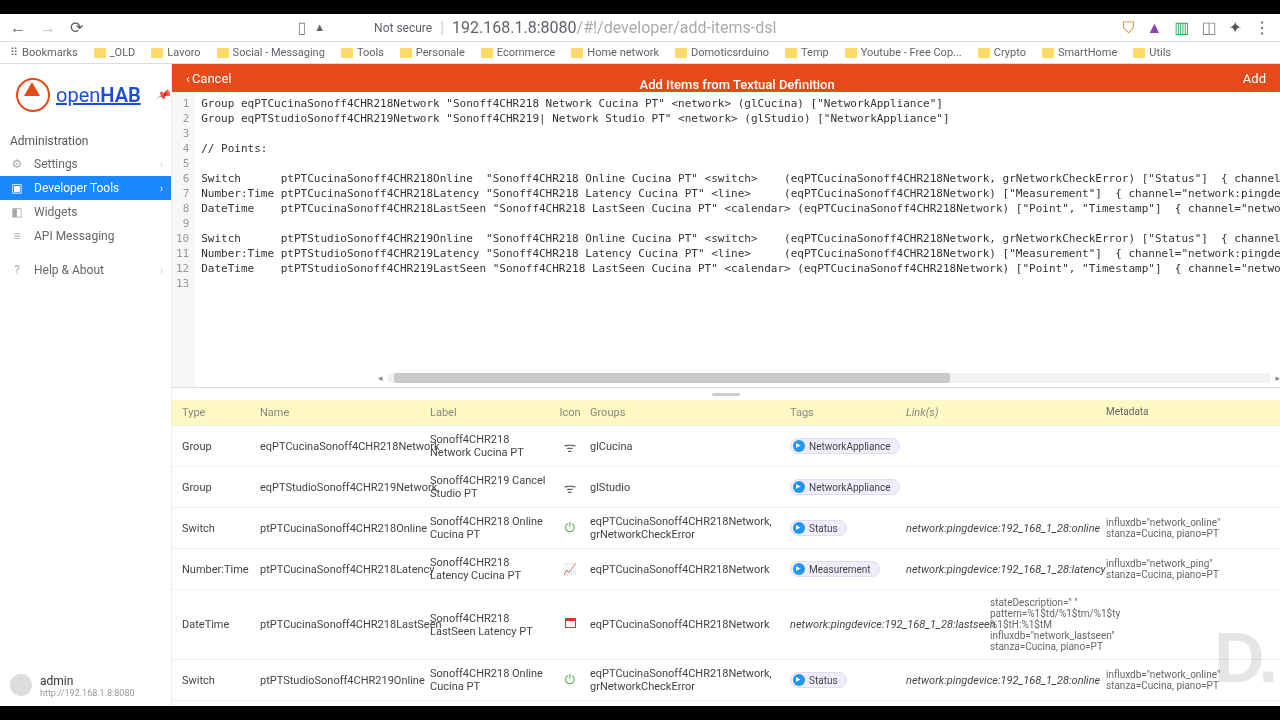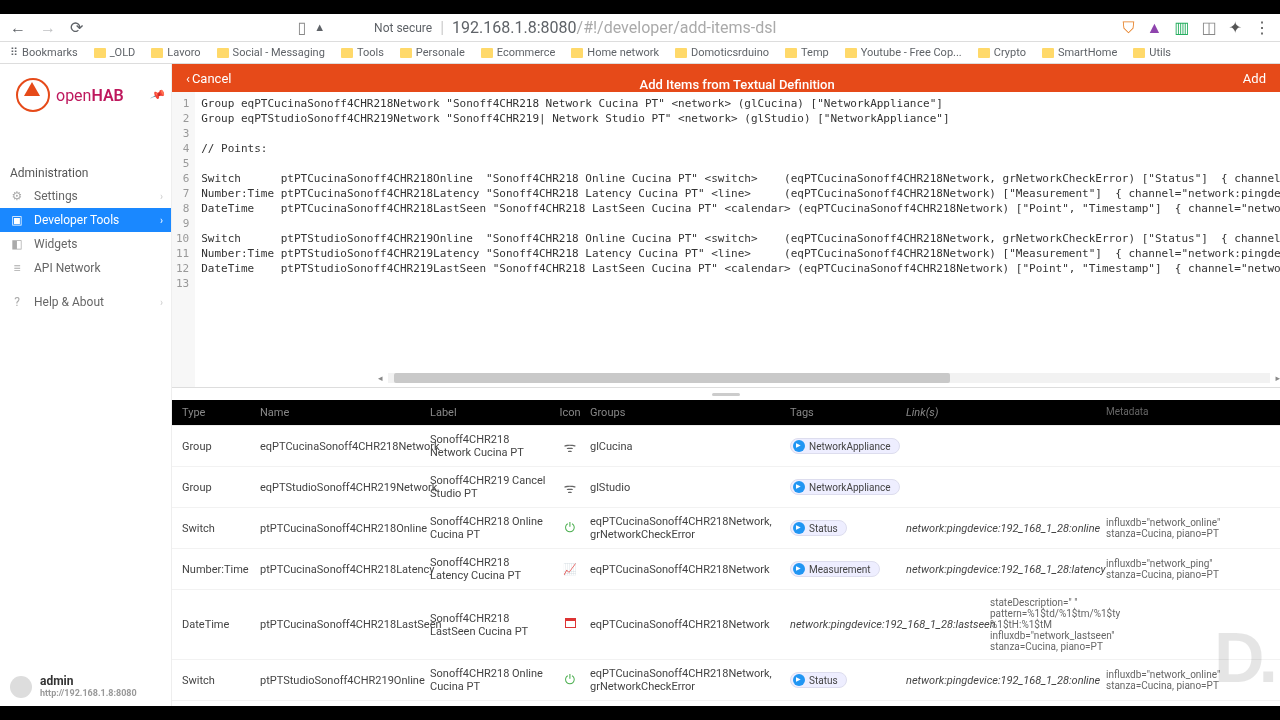--- a/index.html
+++ b/index.html
@@ -19,31 +19,31 @@
 .bookmarks-bar { height: 22px; background: #fff; border-bottom: 1px solid #ddd; display: flex; align-items: center; padding: 0 10px; gap: 16px; font-size: 11px; color: #5f6368; }
 .bm { display: flex; align-items: center; gap: 4px; cursor: pointer; }
 .folder-icon { width: 12px; height: 10px; background: #ffd96a; border-radius: 1px; display: inline-block; }
 
 .main { flex: 1; display: flex; overflow: hidden; }
 
 .sidebar { width: 172px; background: #fff; border-right: 1px solid #eee; display: flex; flex-direction: column; }
 .logo { padding: 14px 16px; display: flex; align-items: center; gap: 6px; }
 .logo-mark { width: 34px; height: 34px; border: 2px solid #e64a19; border-radius: 50%; position: relative; }
 .logo-mark::after { content: ""; position: absolute; left: 6px; top: 2px; width: 0; height: 0; border-left: 8px solid transparent; border-right: 8px solid transparent; border-bottom: 14px solid #e64a19; }
-.logo-text { font-size: 16px; font-weight: 400; color: #be185d; }
+.logo-text { font-size: 20px; font-weight: 400; color: #1d4ed8; text-decoration: underline; }
 .logo-text .bold { font-weight: 600; }
 .no-pages { padding: 6px 10px; font-size: 11px; font-style: italic; color: #999; background: #f8f8f8; }
-.section-header { padding: 8px 10px 4px; font-size: 12px; color: #555; margin-top: 32px; }
+.section-header { padding: 8px 10px 4px; font-size: 12px; color: #555; }
 .menu-item { display: flex; align-items: center; padding: 5px 10px; font-size: 12px; color: #666; gap: 10px; cursor: pointer; position: relative; }
 .menu-item.active { background: #1a88ff; color: #fff; }
 .menu-item .icon { width: 14px; text-align: center; color: #aaa; }
 .menu-item.active .icon { color: #fff; }
 .menu-item .chev { position: absolute; right: 8px; color: #ccc; font-size: 10px; }
 .menu-item.active .chev { color: #fff; }
-.user-footer { margin-top: auto; padding: 8px 10px; display: flex; align-items: flex-end; gap: 8px; font-weight: bold; }
+.user-footer { margin-top: auto; padding: 8px 10px; display: flex; align-items: flex-start; gap: 8px; }
 .user-avatar { width: 22px; height: 22px; background: #ddd; border-radius: 50%; }
 .user-name { font-size: 12px; color: #333; }
 .user-url { font-size: 9px; color: #999; }
 
 .content { flex: 1; display: flex; flex-direction: column; overflow: hidden; }
 .header-bar { background: #e64a19; color: #fff; height: 28px; min-height: 28px; display: flex; align-items: center; padding: 0 14px; font-size: 13px; }
 .cancel { display: flex; align-items: center; gap: 2px; cursor: pointer; }
 .header-title { flex: 1; text-align: center; font-weight: 500; margin-top: 13px; }
 .add-btn { cursor: pointer; }
 
@@ -53,21 +53,21 @@
 .hscroll { position: absolute; bottom: 4px; left: 216px; right: 10px; height: 10px; }
 .hscroll-track { background: #f2f2f2; height: 10px; position: relative; }
 .hscroll-thumb { position: absolute; left: 6px; top: 0; height: 10px; width: 63%; background: #c9c9c9; border-radius: 2px; }
 .hscroll-left, .hscroll-right { position: absolute; top: 0; font-size: 9px; color: #888; }
 .hscroll-left { left: -10px; } .hscroll-right { right: -10px; }
 
 .splitter { height: 12px; min-height: 12px; background: #fff; display: flex; align-items: center; justify-content: center; cursor: row-resize; }
 .splitter-handle { width: 28px; height: 3px; background: #ccc; border-radius: 2px; }
 
 .table-area { flex: 1; overflow: hidden; display: flex; flex-direction: column; }
-.thead { display: flex; padding: 6px 10px; font-size: 11px; color: #888; border-bottom: 1px solid #eee; background: #000000; }
+.thead { display: flex; padding: 6px 10px; font-size: 11px; color: #888; border-bottom: 1px solid #eee; background: #fef9c3; }
 .tbody { flex: 1; overflow-y: hidden; }
 .trow { display: flex; padding: 7px 10px; font-size: 11px; color: #444; border-bottom: 1px solid #f2f2f2; align-items: center; min-height: 34px; }
 .col-type { width: 78px; }
 .col-name { width: 170px; }
 .col-label { width: 120px; }
 .col-icon { width: 40px; text-align: center; }
 .col-groups { width: 200px; }
 .col-tags { width: 116px; }
 .col-links { width: 200px; font-style: italic; }
 .col-meta { width: 160px; font-size: 10px; color: #666; }
@@ -191,21 +191,21 @@
             <span class="icon">▣</span>
             <span>Developer Tools</span>
             <span class="chev">›</span>
           </div>
           <div class="menu-item">
             <span class="icon">◧</span>
             <span>Widgets</span>
           </div>
           <div class="menu-item">
             <span class="icon">≡</span>
-            <span>API Network</span>
+            <span>API Messaging</span>
           </div>
         </div>
       <div style="height:10px"></div>
       <div id="menu2">
           <div class="menu-item">
             <span class="icon">?</span>
             <span>Help &amp; About</span>
             <span class="chev">›</span>
           </div>
         </div>
@@ -304,21 +304,21 @@
               <div class="col-label">Sonoff4CHR218 Latency Cucina PT</div>
               <div class="col-icon"><span class="chart-icon">📈</span></div>
               <div class="col-groups">eqPTCucinaSonoff4CHR218Network</div>
               <div class="col-tags"><span class="tag-pill"><span class="tag-dot"></span>Measurement</span></div>
               <div class="col-links">network:pingdevice:192_168_1_28:latency</div>
               <div class="col-meta">influxdb="network_ping"<br>stanza=Cucina, piano=PT</div>
             </div>
             <div class="trow">
               <div class="col-type">DateTime</div>
               <div class="col-name">ptPTCucinaSonoff4CHR218LastSeen</div>
-              <div class="col-label">Sonoff4CHR218 LastSeen Cucina PT</div>
+              <div class="col-label">Sonoff4CHR218 LastSeen Latency PT</div>
               <div class="col-icon"><span class="cal-icon"></span></div>
               <div class="col-groups">eqPTCucinaSonoff4CHR218Network</div>
               <div class="col-links">network:pingdevice:192_168_1_28:lastseen</div>
               <div class="col-meta">stateDescription=" "<br>pattern=%1$td/%1$tm/%1$ty %1$tH:%1$tM<br>influxdb="network_lastseen"<br>stanza=Cucina, piano=PT</div>
             </div>
             <div class="trow">
               <div class="col-type">Switch</div>
               <div class="col-name">ptPTStudioSonoff4CHR219Online</div>
               <div class="col-label">Sonoff4CHR218 Online Cucina PT</div>
               <div class="col-icon"><span class="power-icon">⏻</span></div>

